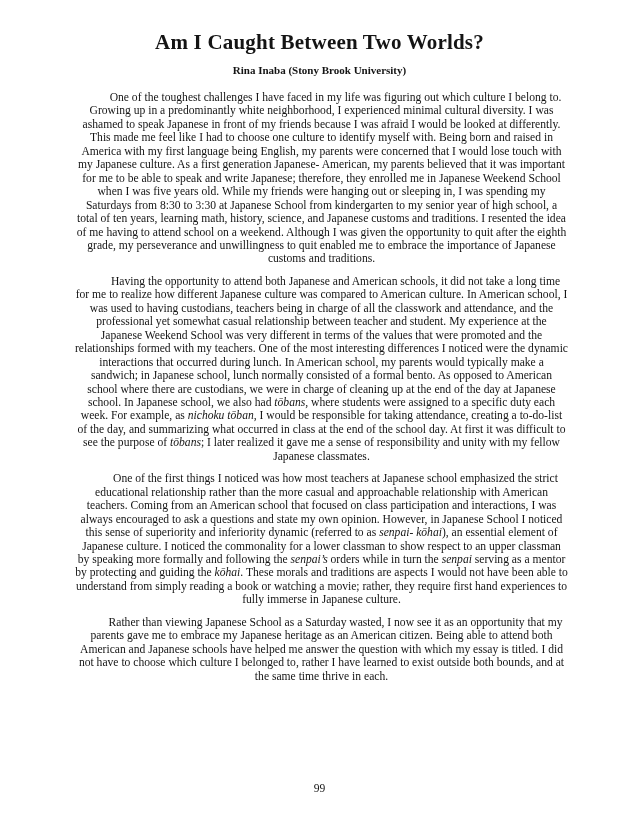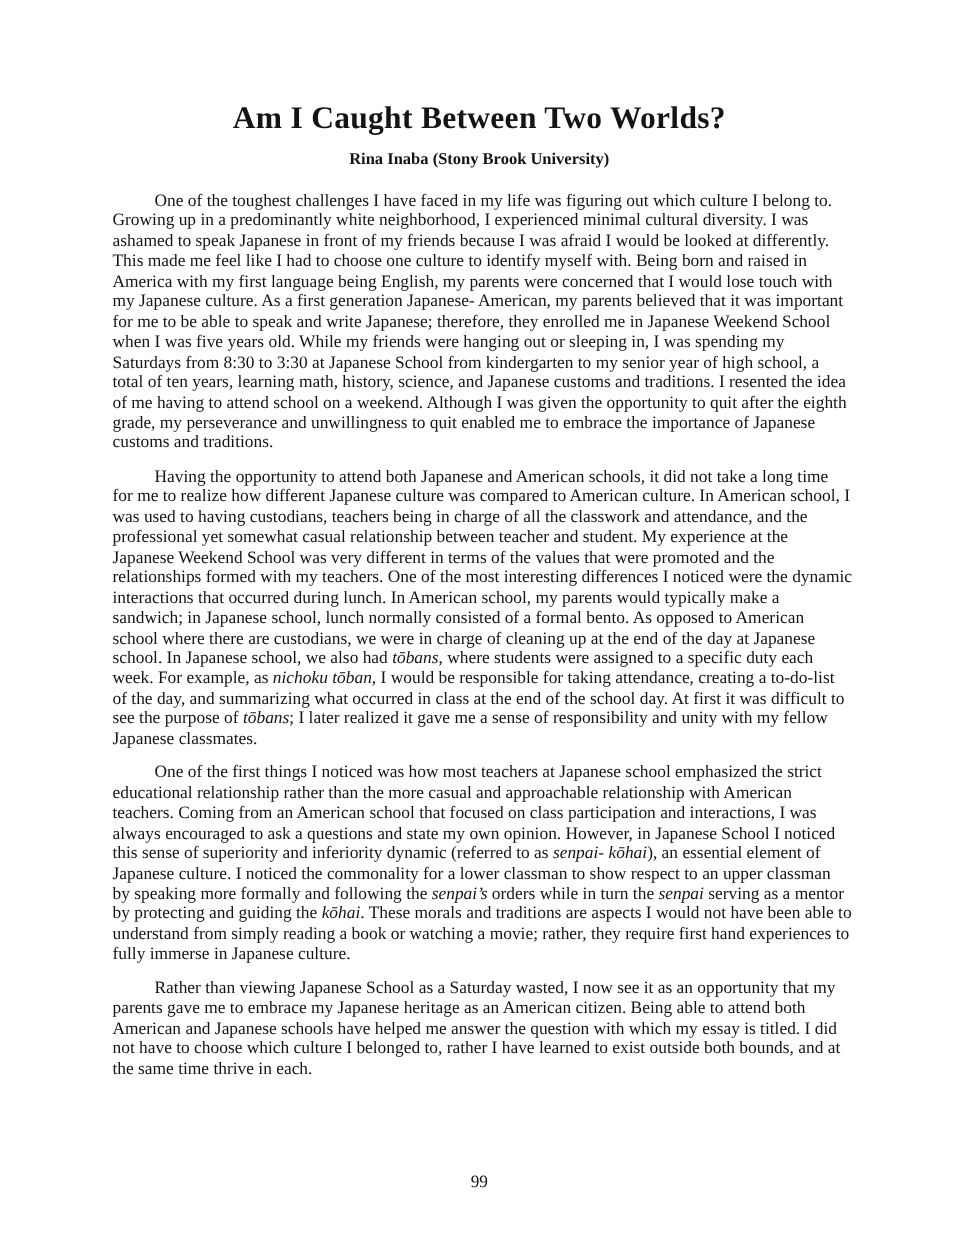--- a/index.html
+++ b/index.html
@@ -11,21 +11,21 @@
     position: relative;
     width: 639px;
     height: 828px;
     background: #ffffff;
     font-family: "Liberation Serif", serif;
     color: #141414;
     overflow: hidden;
   }
   .title {
     margin: 0;
-    padding-top: 66px;
+    padding-top: 30px;
     text-align: center;
     font-size: 21px;
     font-weight: bold;
     line-height: 24px;
     letter-spacing: 0.2px;
   }
   .author {
     margin-top: 10px;
     text-align: center;
     font-size: 11px;
@@ -34,20 +34,21 @@
   }
   .content {
     margin: 14px 71px 0 75px;
     font-size: 11.6px;
     line-height: 13.45px;
     text-align: left;
   }
   .content p.para {
     margin: 0 0 9px 0;
     text-indent: 28px;
+    text-align: center;
   }
   .content p.para i {
     font-style: italic;
   }
   .page-number {
     position: absolute;
     left: 0;
     right: 0;
     bottom: 34px;
     text-align: center;

